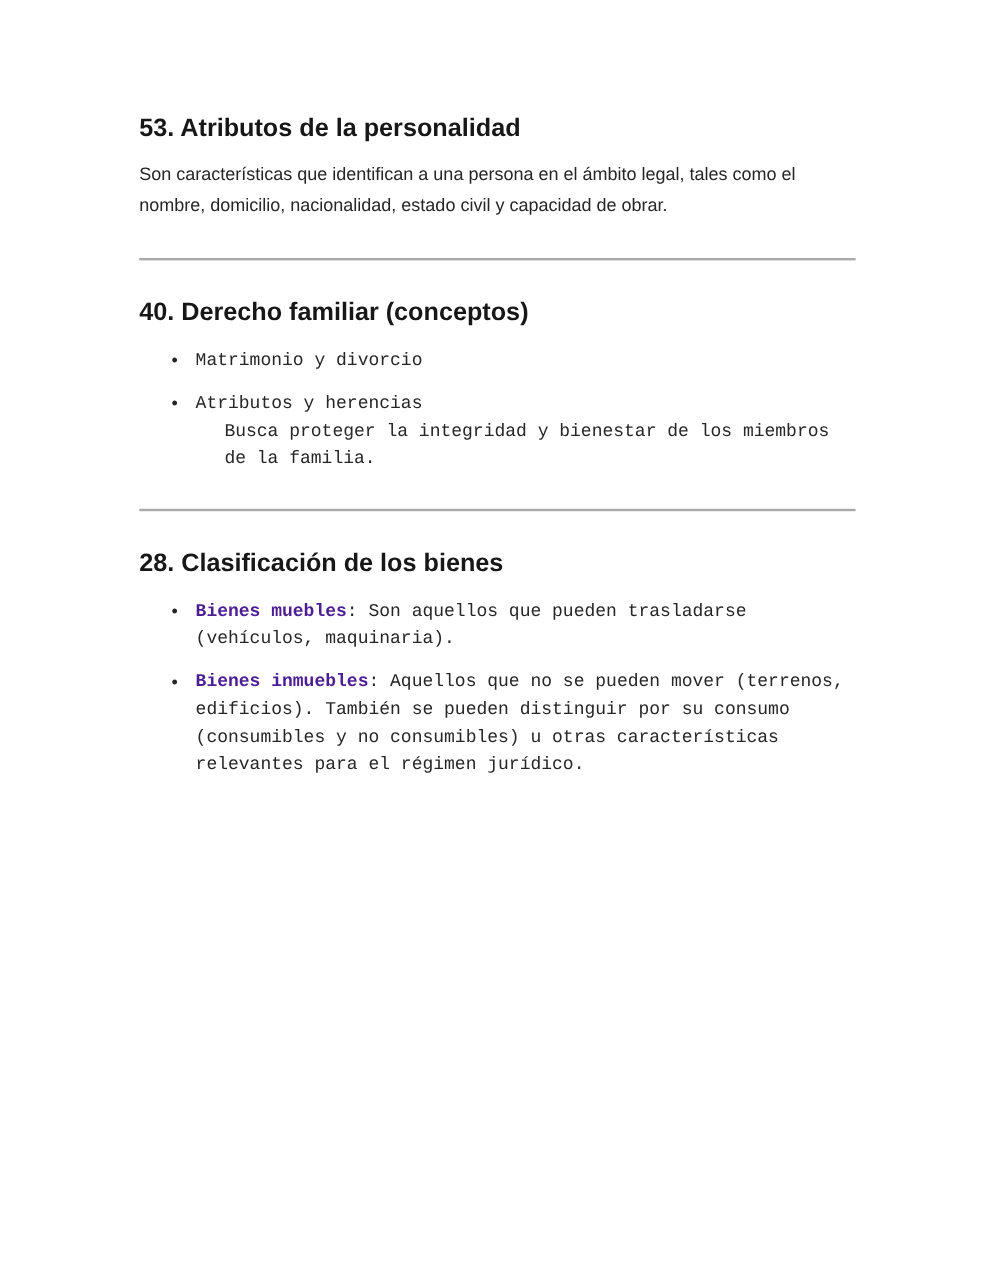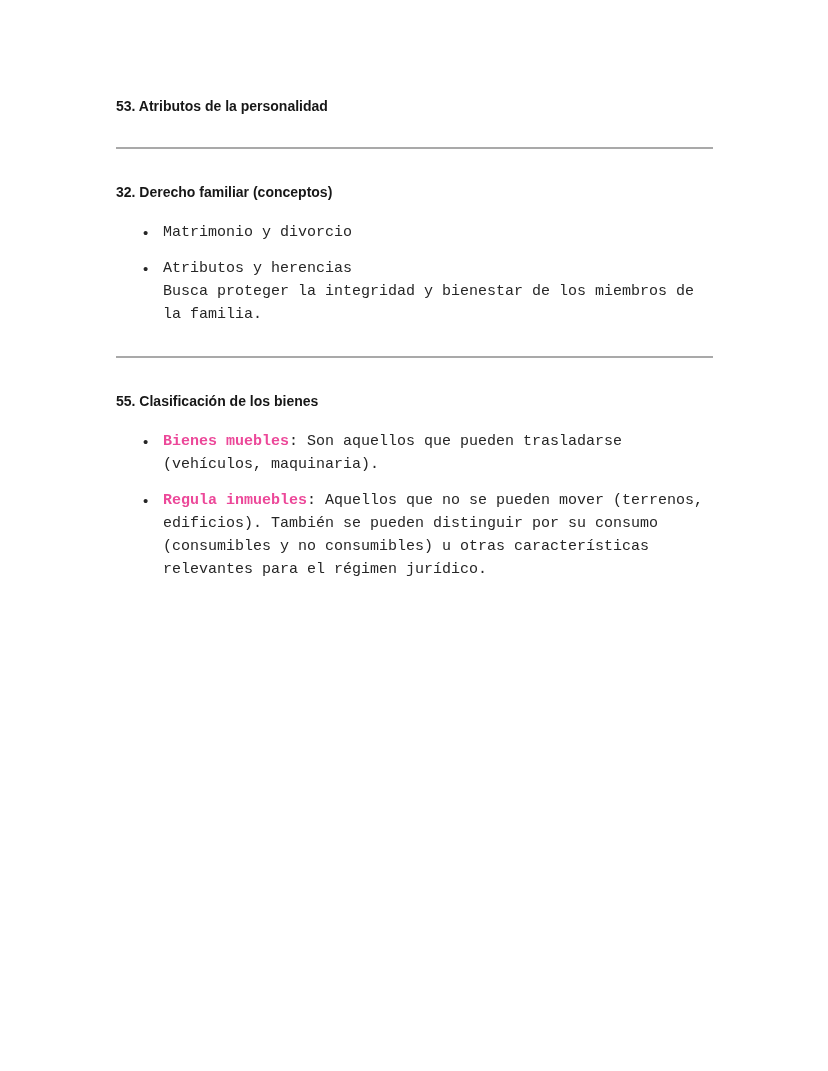--- a/index.html
+++ b/index.html
@@ -10,21 +10,21 @@
     font-family: "Liberation Sans", "DejaVu Sans", sans-serif;
     color: #1f1f1f;
     overflow: hidden;
   }
   .page {
     width: 828px;
     height: 1071px;
     padding: 96px 115px 40px 116px;
   }
   .section-heading {
-    font-size: 14px;
+    font-size: 21px;
     font-weight: 700;
     line-height: 21px;
     color: #171717;
     margin-bottom: 16px;
   }
   .body-text {
     font-size: 15px;
     line-height: 26px;
     color: #262626;
   }
@@ -51,69 +51,71 @@
     width: 20px;
     margin-left: 27px;
     font-size: 15px;
   }
   .bullet-content {
     flex: 1;
     font-family: Liberation Mono, monospace;
   }
   .bullet-content strong {
     font-weight: 700;
-    color: #ec4899;
+    color: #4c1d95;
   }
   .bullet-continuation {
     margin-top: 0;
+    margin-left: 24px;
   }
 </style>
 </head>
 <body>
 
 <div class="page">
 
   <section>
     <h2 class="section-heading">53. Atributos de la personalidad</h2>
+    <p class="body-text">Son características que identifican a una persona en el ámbito legal, tales como el nombre, domicilio, nacionalidad, estado civil y capacidad de obrar.</p>
   </section>
 
   <hr class="divider">
 
   <section>
-    <h2 class="section-heading">32. Derecho familiar (conceptos)</h2>
+    <h2 class="section-heading">40. Derecho familiar (conceptos)</h2>
     <ul class="bullet-list">
       <li class="bullet-item">
         <span class="bullet-marker">•</span>
         <div class="bullet-content">
           <span>Matrimonio y divorcio</span>
         </div>
       </li>
       <li class="bullet-item">
         <span class="bullet-marker">•</span>
         <div class="bullet-content">
           <span>Atributos y herencias</span>
           <div class="bullet-continuation">Busca proteger la integridad y bienestar de los miembros de la familia.</div>
         </div>
       </li>
     </ul>
   </section>
 
   <hr class="divider">
 
   <section>
-    <h2 class="section-heading">55. Clasificación de los bienes</h2>
+    <h2 class="section-heading">28. Clasificación de los bienes</h2>
     <ul class="bullet-list">
       <li class="bullet-item">
         <span class="bullet-marker">•</span>
         <div class="bullet-content">
           <strong>Bienes muebles</strong><span>: Son aquellos que pueden trasladarse (vehículos, maquinaria).</span>
         </div>
       </li>
       <li class="bullet-item">
         <span class="bullet-marker">•</span>
         <div class="bullet-content">
-          <strong>Regula inmuebles</strong><span>: Aquellos que no se pueden mover (terrenos, edificios). También se pueden distinguir por su consumo (consumibles y no consumibles) u otras características relevantes para el régimen jurídico.</span>
+          <strong>Bienes inmuebles</strong><span>: Aquellos que no se pueden mover (terrenos, edificios). También se pueden distinguir por su consumo (consumibles y no consumibles) u otras características relevantes para el régimen jurídico.</span>
         </div>
       </li>
     </ul>
   </section>
 
 </div>
 
 </body></html>

